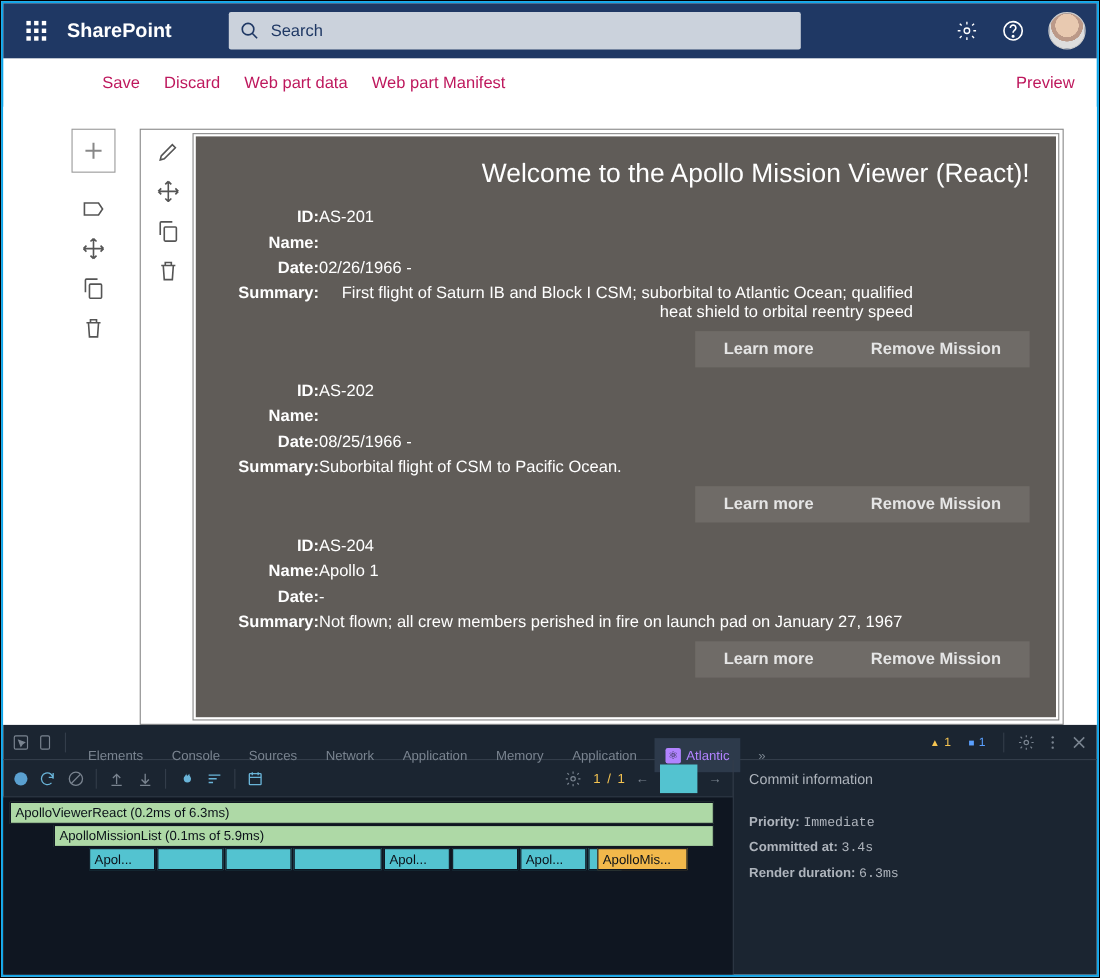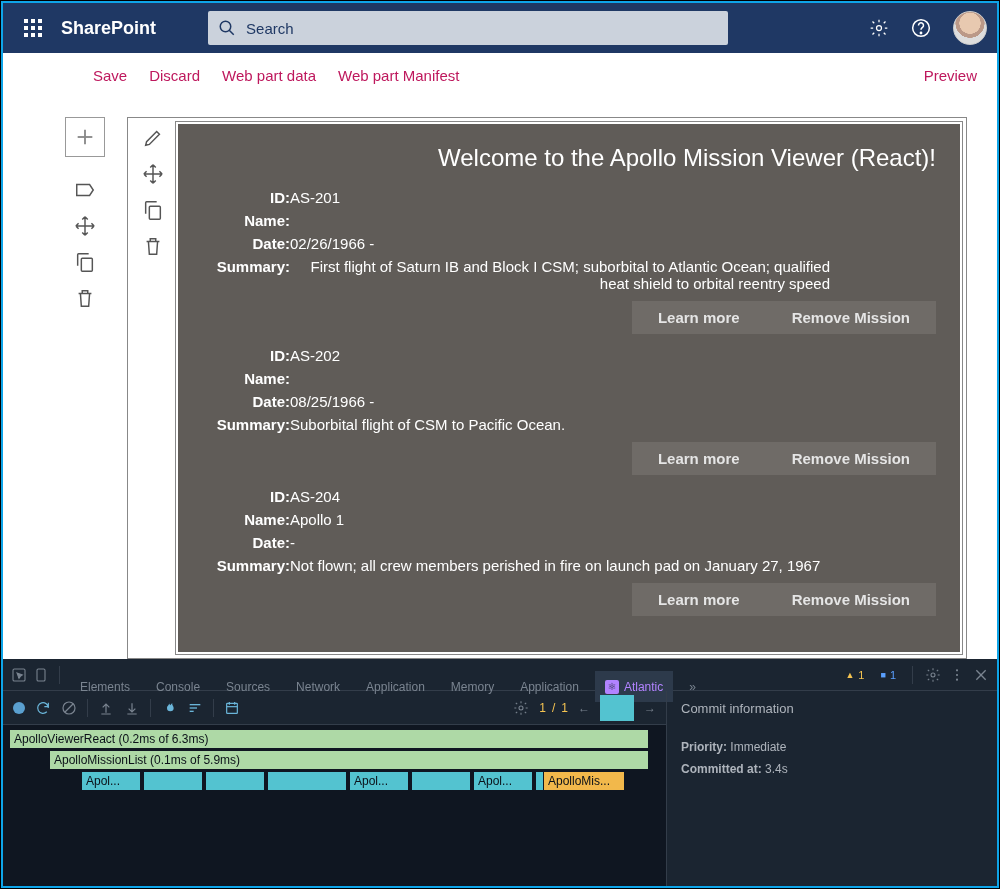--- a/index.html
+++ b/index.html
@@ -70,21 +70,21 @@
   .flame { flex:1; background:#0f1621; padding: 4px 6px; position:relative; }
   .flame-row { height:20px; position:relative; margin-bottom:1px; }
   .flame-bar { position:absolute; height:20px; background:#53c3d0; color:#0b1119; font-size:12px; padding: 2px 4px; overflow:hidden; white-space:nowrap; border:1px solid #0f1621; cursor:pointer;}
   .flame-bar.hl { background:#aed9a6; }
   .flame-bar.warn { background:#f2b84b; }
 
   .dt-side { width: 330px; padding: 10px 14px; }
   .dt-side h3 { font-size:13px; color:#aeb4bc; font-weight:400; margin-bottom:24px;}
   .dt-side .line { font-size:12px; color:#aeb4bc; margin-bottom:8px; }
   .dt-side .line b { font-weight:700; }
-  .dt-side .line .v { font-family: Liberation Sans, sans-serif; }
+  .dt-side .line .v { font-family: Liberation Mono, monospace; }
 </style>
 </head>
 <body>
 
 <div class="frame">
 
   <div class="suitebar">
     <div class="waffle">
       <div class="waffle-grid">
         <span></span>
@@ -334,17 +334,18 @@
             <div class="flame-bar" style="left:464px; width:60px;">Apol...</div>
             <div class="flame-bar" style="left:526px; width:30px;"></div>
             <div class="flame-bar warn" style="left:534px; width:82px;">ApolloMis...</div>
           </div>
         </div>
       </div>
       <div class="dt-side">
         <h3>Commit information</h3>
         <div class="line"><b>Priority:</b> <span class="v">Immediate</span></div>
         <div class="line"><b>Committed at:</b> <span class="v">3.4s</span></div>
+        <div class="line"><b>Render duration:</b> <span class="v">6.3ms</span></div>
       </div>
     </div>
   </div>
 
 </div>
 
 </body></html>

